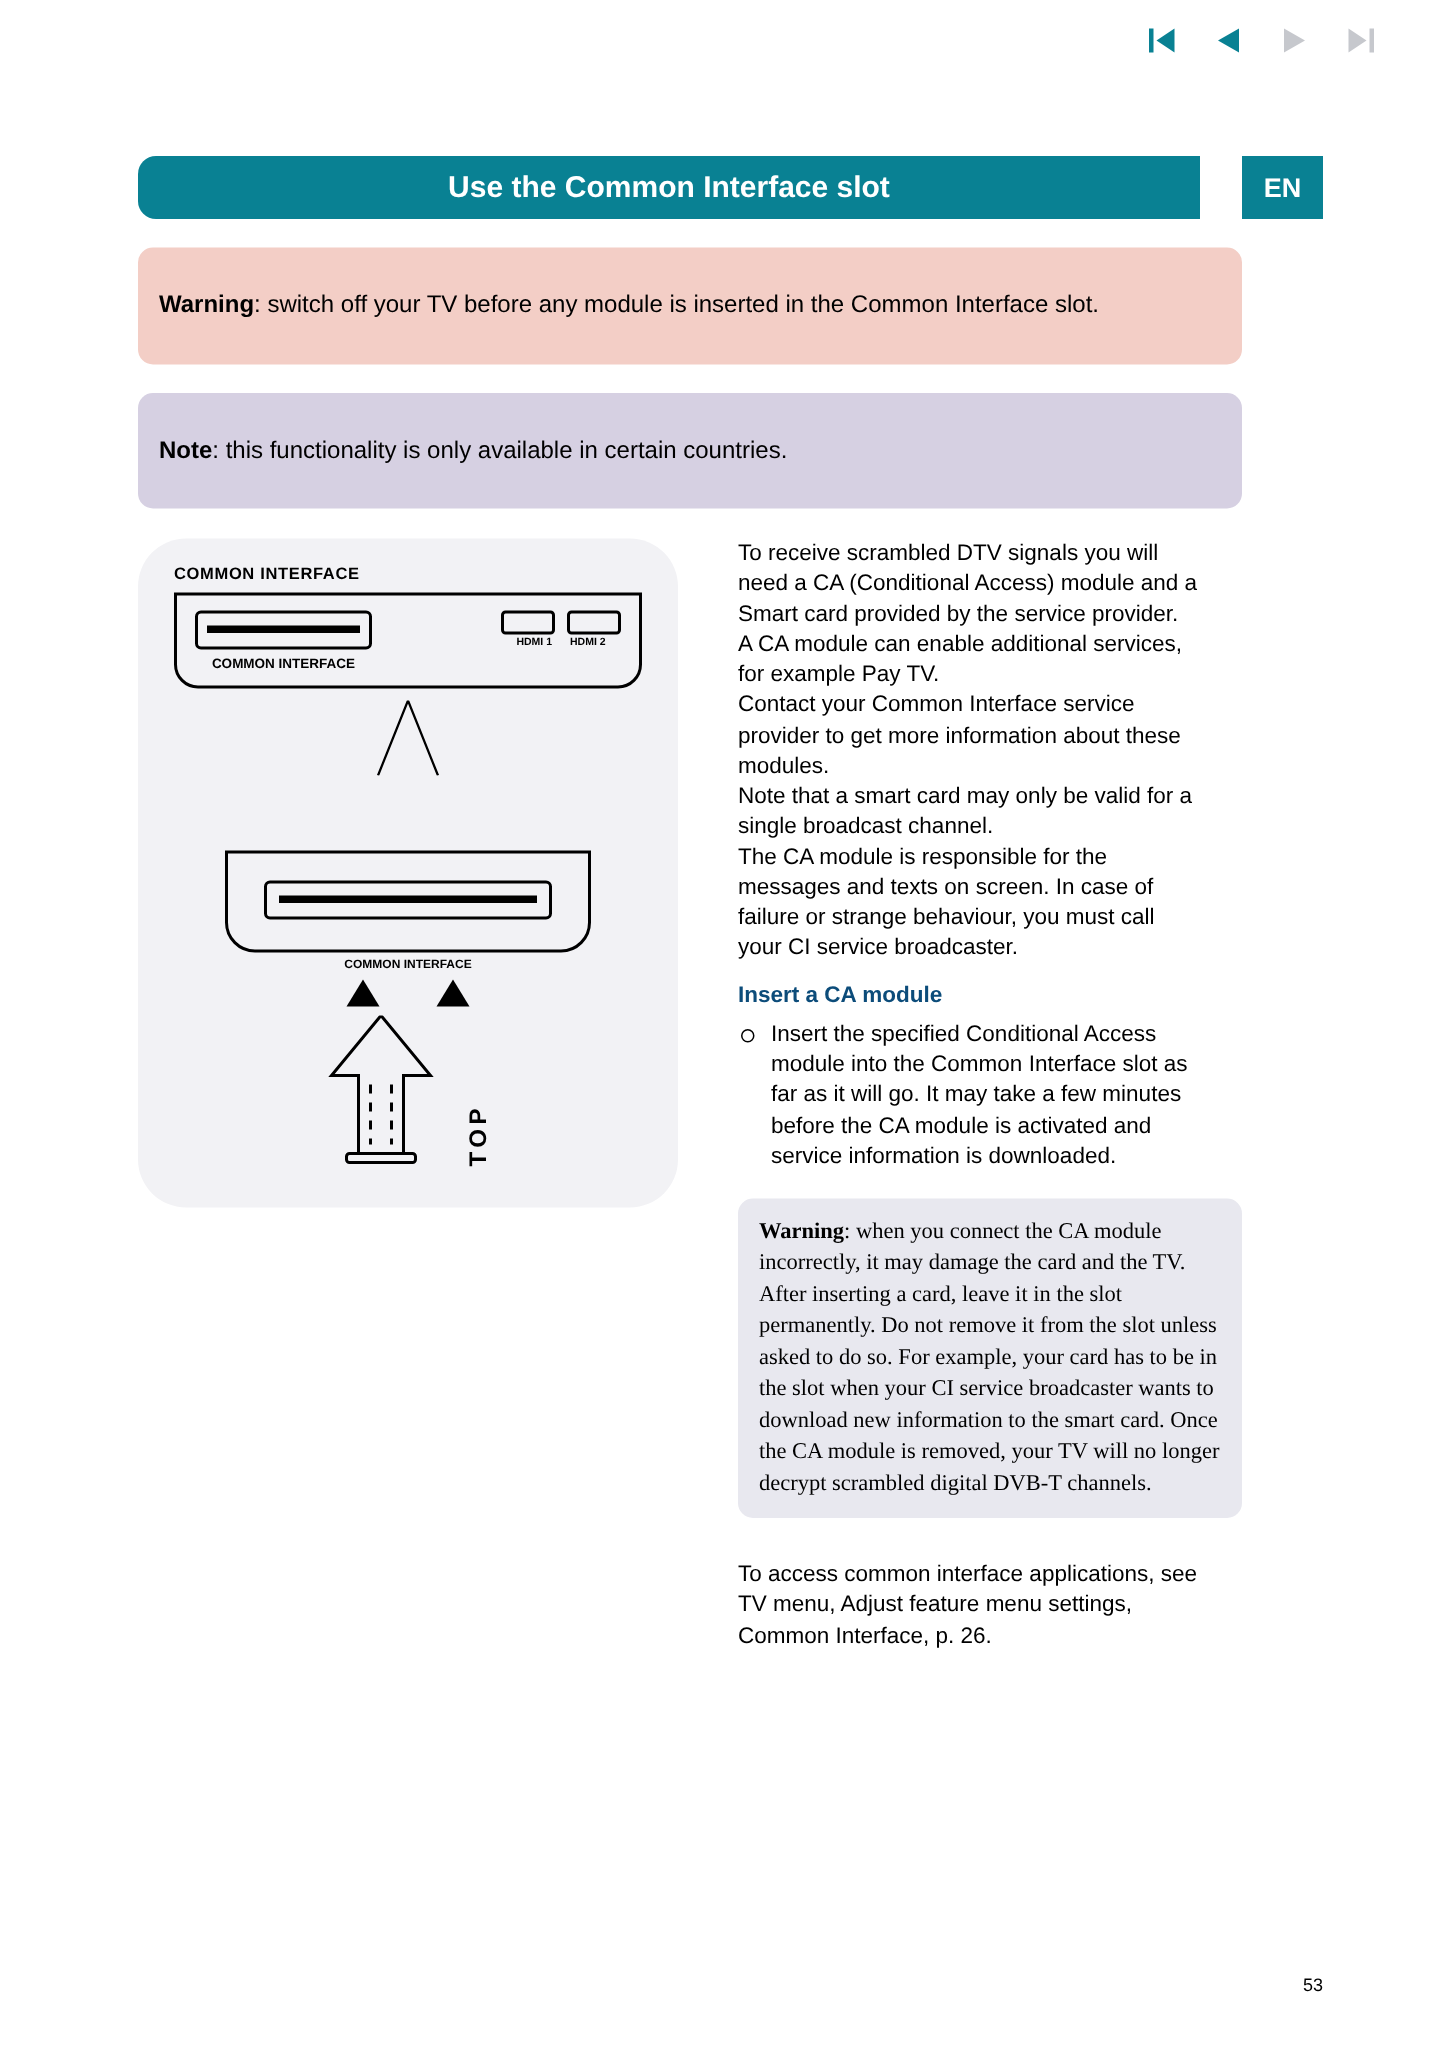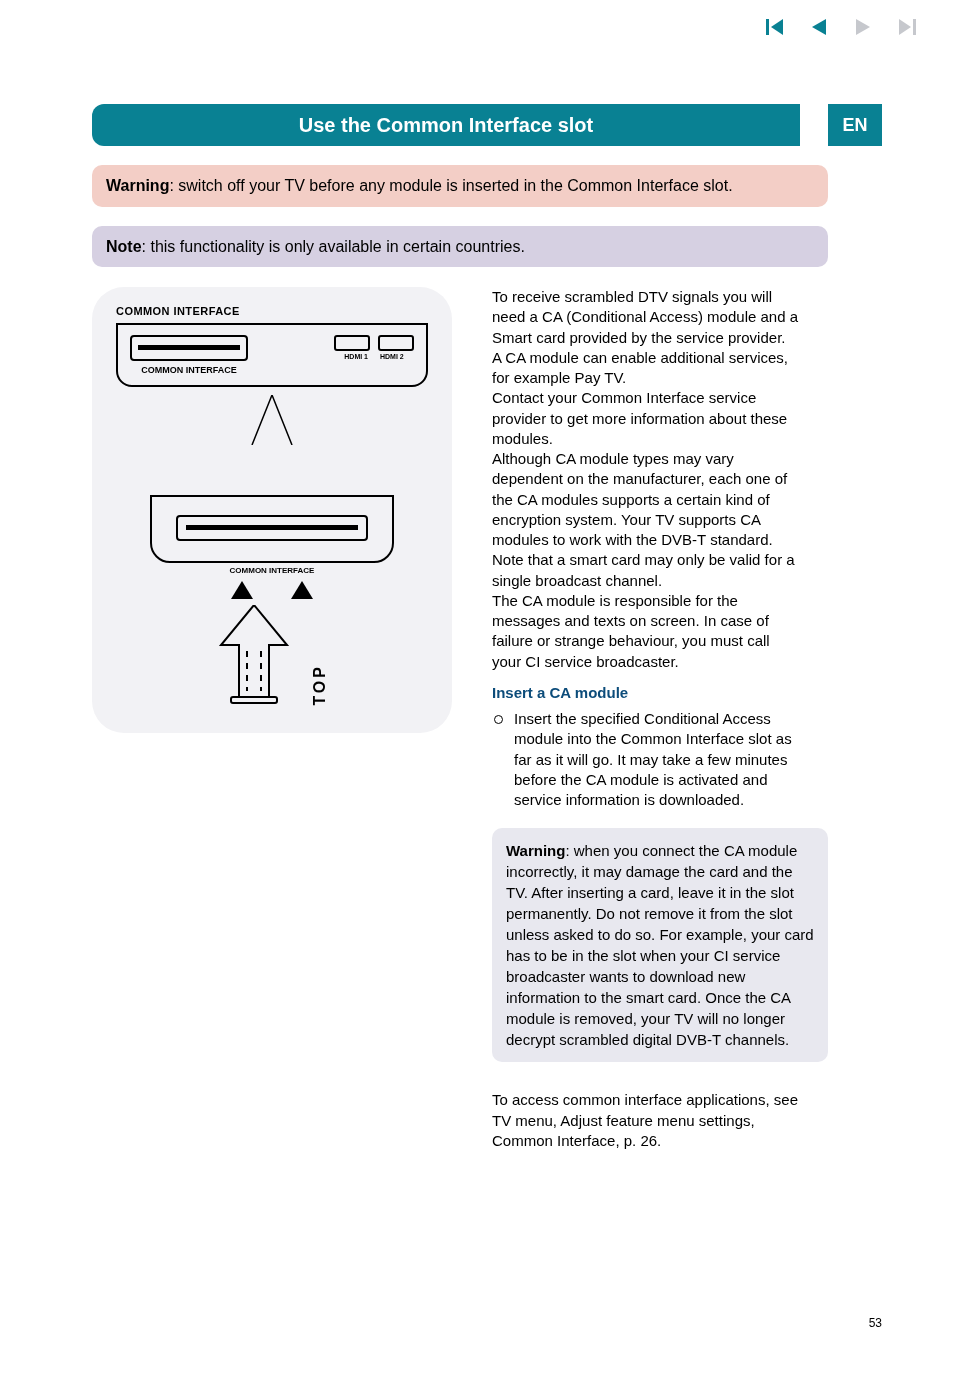--- a/index.html
+++ b/index.html
@@ -60,21 +60,21 @@
     align-items: center;
     justify-content: center;
     color: #fff;
     font-weight: 700;
     font-size: 18px;
   }
   .banner {
     margin-top: 19px;
     width: calc(100% - 54px - 28px);
     border-radius: 10px;
-    padding: 10px 14px;
+    padding: 28px 14px;
     font-size: 16px;
     line-height: 1.35;
   }
   .banner.salmon {
     background: #f3cec6;
   }
   .banner.lilac {
     background: #d6d0e2;
   }
   .banner b { font-weight: 700; }
@@ -222,20 +222,21 @@
     background: transparent;
   }
   .warn-box {
     margin-top: 18px;
     width: 100%;
     background: #e8e8ef;
     border-radius: 10px;
     padding: 12px 14px;
     font-size: 15px;
     line-height: 1.4;
+    font-family: Liberation Serif, serif;
   }
   .pagenum {
     position: absolute;
     bottom: 48px;
     right: 72px;
     font-size: 12px;
     margin-top: 20px;
   }
 </style>
 </head>
@@ -317,21 +318,20 @@
             <div class="top-rot">TOP</div>
           </div>
         </div>
       </div>
     </div>
 
     <div class="col-right right-copy">
       <p>To receive scrambled DTV signals you will need a CA (Conditional Access) module and a Smart card provided by the service provider.</p>
       <p>A CA module can enable additional services, for example Pay TV.</p>
       <p>Contact your Common Interface service provider to get more information about these modules.</p>
-      <p>Although CA module types may vary dependent on the manufacturer, each one of the CA modules supports a certain kind of encryption system. Your TV supports CA modules to work with the DVB-T standard.</p>
       <p>Note that a smart card may only be valid for a single broadcast channel.</p>
       <p>The CA module is responsible for the messages and texts on screen. In case of failure or strange behaviour, you must call your CI service broadcaster.</p>
 
       <h4 class="section">Insert a CA module</h4>
       <ul class="circle">
         <li>Insert the specified Conditional Access module into the Common Interface slot as far as it will go. It may take a few minutes before the CA module is activated and service information is downloaded.</li>
       </ul>
 
       <div class="warn-box">
         <b>Warning</b><span>: when you connect the CA module incorrectly, it may damage the card and the TV. After inserting a card, leave it in the slot permanently. Do not remove it from the slot unless asked to do so. For example,  your card has to be in the slot when your CI service broadcaster wants to download new information to the smart card. Once the CA module is removed, your TV will no longer decrypt scrambled digital DVB-T channels.</span>

